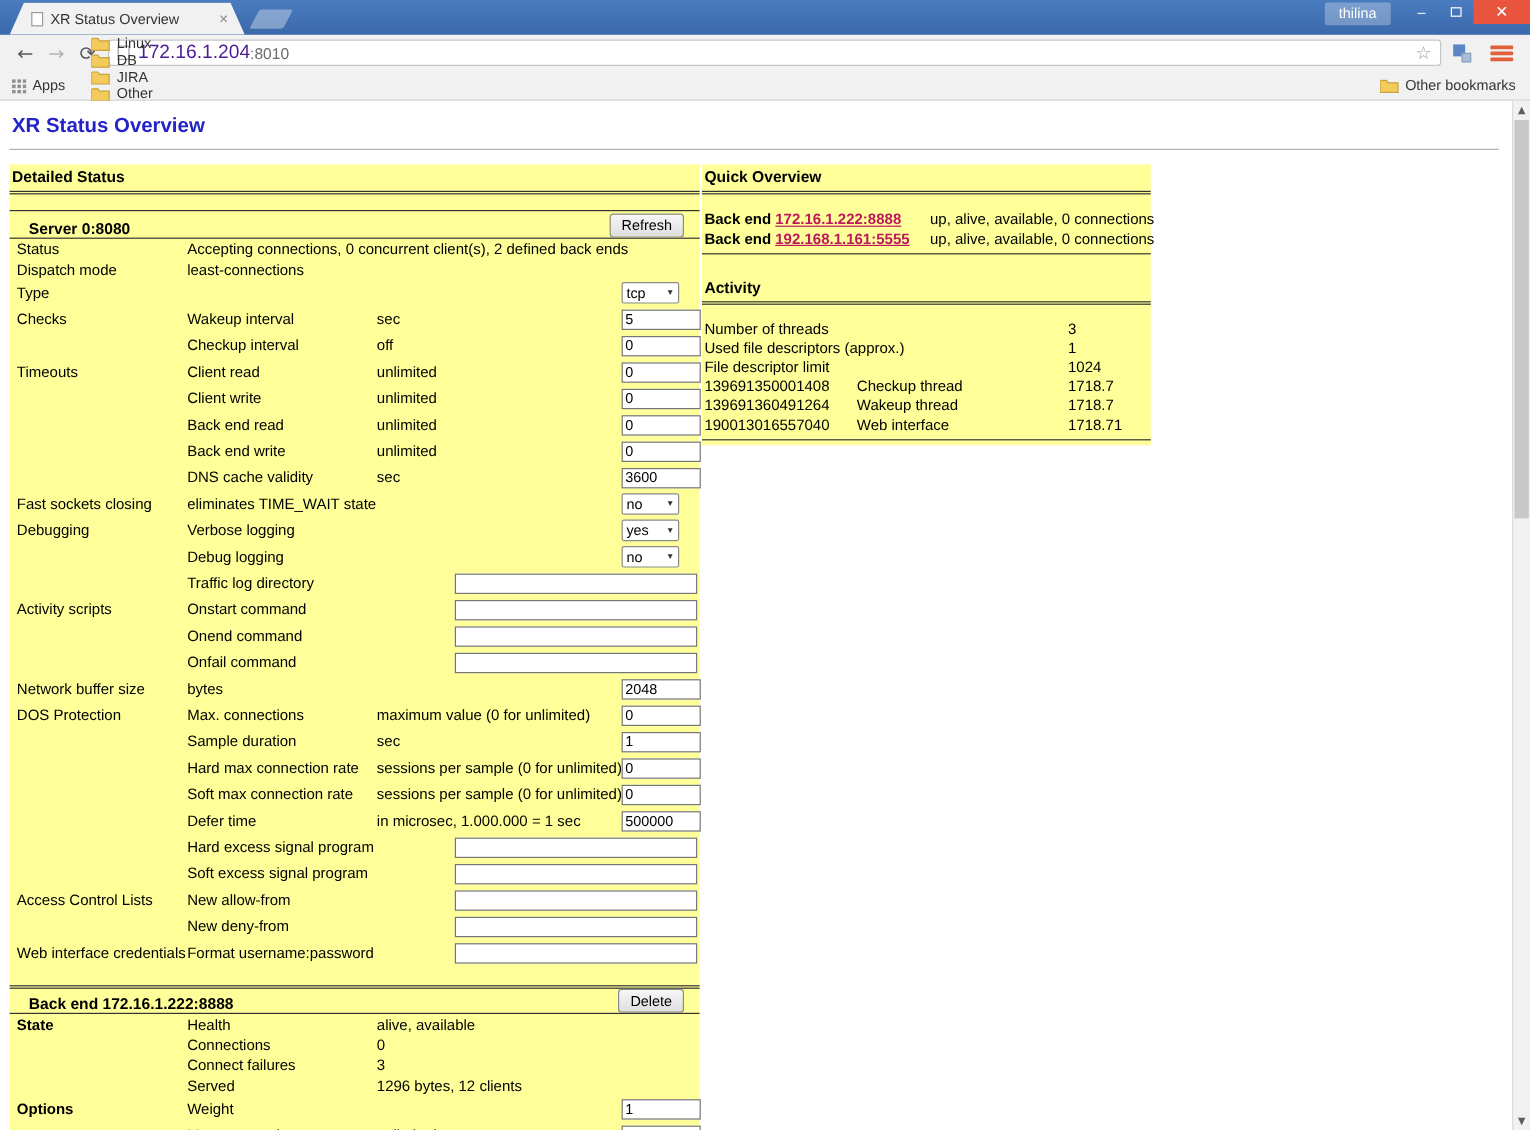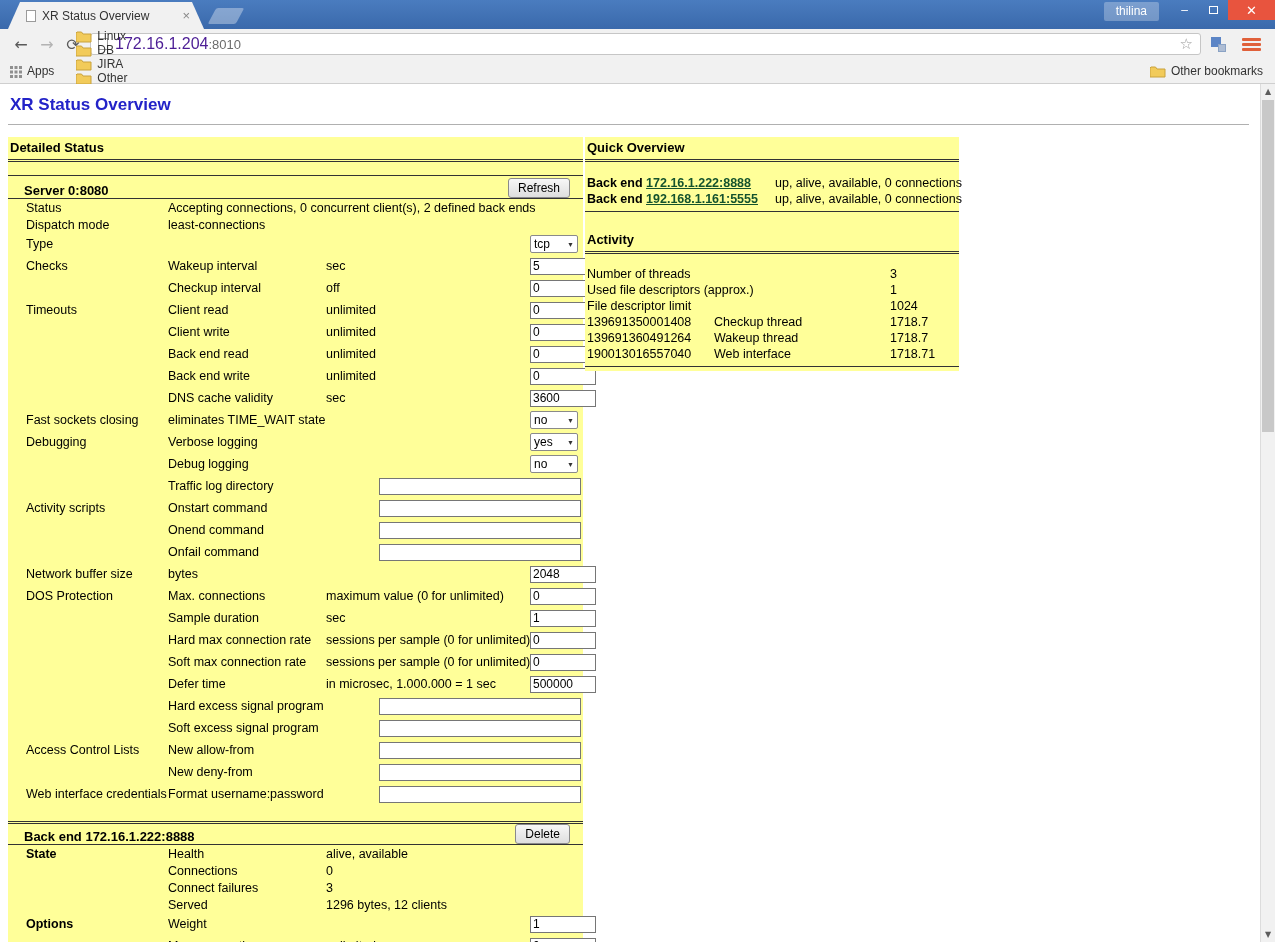--- a/index.html
+++ b/index.html
@@ -65,38 +65,38 @@
   .spacer { height:13px; }
   .spacer2 { height:16px; }
   .row-head { display:flex; align-items:flex-end; border-top:1px solid #333; border-bottom:1px solid #333;
               height:24px; font-weight:bold; padding-left:16px; font-size:13px; }
   .row-head.dbl { border-top:3px double #333; }
   .row-head .btn { margin-left:auto; margin-right:13px; }
   .btn { background:linear-gradient(#f7f7f7,#dedede); border:1px solid #8a8a8a; border-radius:3px;
          font-size:12px; font-family:inherit; padding:2px 9px; height:20px; line-height:14px; }
 
   .t-row { display:grid; grid-template-columns:142px 158px 204px 1fr; align-items:center;
-           min-height:17px; padding-left:18px; }
+           min-height:17px; padding-left:6px; }
   .t-row.ctrl { min-height:22px; }
   .cell { white-space:nowrap; }
   .cell.b { font-weight:bold; }
   .c-span { grid-column:2/5; }
   .c-cd { grid-column:3/5; display:flex; }
   input.txt { height:17px; border:1px solid #767676; font-size:12px; font-family:inherit;
               padding:0 2px; background:#fff; width:66px; }
   input.txt.wide { width:202px; margin-left:auto; margin-right:2px; }
   .fsel { display:inline-flex; align-items:center; justify-content:space-between; width:48px; height:18px;
           border:1px solid #8a8a8a; background:#fff; font-size:12px; padding:0 3px; border-radius:2px; }
   .fsel .arr { font-size:7px; color:#333; }
 
   
   .qo-row { display:grid; grid-template-columns:188px 1fr; min-height:16px; align-items:center;
             padding-left:2px; white-space:nowrap; }
   .qo-left { font-weight:bold; }
-  .qo-left a { color:#14532d; }
+  .qo-left a { color:#be185d; }
   .line { border-bottom:1px solid #333; height:0; margin-top:4px; }
   .act-head { margin-top:17px; }
   .gap { height:12px; }
   .act-grid { display:grid; grid-template-columns:127px 108px 68px 1fr; min-height:16px;
               align-items:center; padding-left:2px; white-space:nowrap; }
   .act-grid .full { grid-column:1/4; }
   .thr-head { font-weight:bold; border-top:1px solid #333; margin-top:6px; min-height:18px; font-size:13px; }
 
   
   .scrollbar { position:absolute; right:0; top:0; bottom:0; width:15px; background:#f1f1f1;

